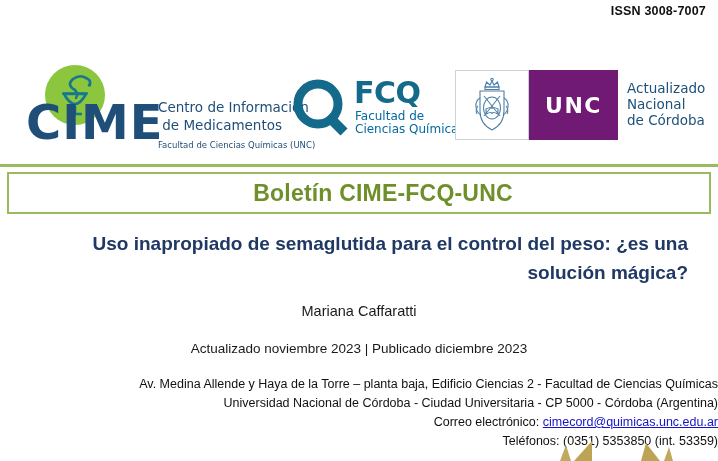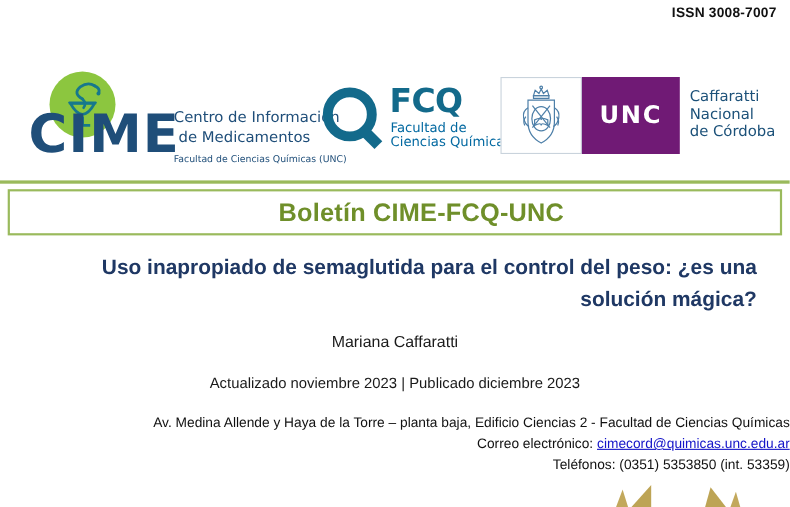--- a/index.html
+++ b/index.html
@@ -341,21 +341,21 @@
           <path d="M38 30 q3 4 1 8"></path>
 
           <path d="M18 33 q6 -3 6 0 q0 -3 6 0 v5 q-6 -3 -6 0 q0 -3 -6 0 z"></path>
         </g>
       </svg>
     </span>
     <span class="unc-bluebox">
       <span>UNC</span>
     </span>
     <span class="unc-name">
-      <span>Caffaratti</span><br>
+      <span>Actualizado</span><br>
       <span>Nacional</span><br>
       <span>de Córdoba</span>
     </span>
   </div>
 </div>
 
 <div class="green-rule"></div>
 
 <div class="banner">
   <span class="banner-text">Boletín CIME-FCQ-UNC</span>
@@ -365,20 +365,21 @@
   <span>Uso inapropiado de semaglutida para el control del peso: ¿es una</span>
   <span>solución mágica?</span>
 </div>
 
 <div class="author">Mariana Caffaratti</div>
 
 <div class="dates">Actualizado noviembre 2023 | Publicado diciembre 2023</div>
 
 <div class="contact">
   <span class="line">Av. Medina Allende y Haya de la Torre – planta baja, Edificio Ciencias 2 - Facultad de Ciencias Químicas</span>
+  <span class="line">Universidad Nacional de Córdoba - Ciudad Universitaria - CP 5000 - Córdoba (Argentina)</span>
   <span class="line">
     <span>Correo electrónico: </span><a class="email-link" href="#">cimecord@quimicas.unc.edu.ar</a>
   </span>
   <span class="line">Teléfonos: (0351) 5353850 (int. 53359)</span>
 </div>
 
 <div class="deco">
   <svg viewBox="0 0 718 22" width="718" height="22" preserveAspectRatio="none" aria-hidden="true">
     <path d="M560 22 L566 6 L571 22 Z" fill="#c2a85c"></path>
     <path d="M574 22 L592 2 L592 22 Z" fill="#bda455"></path>

